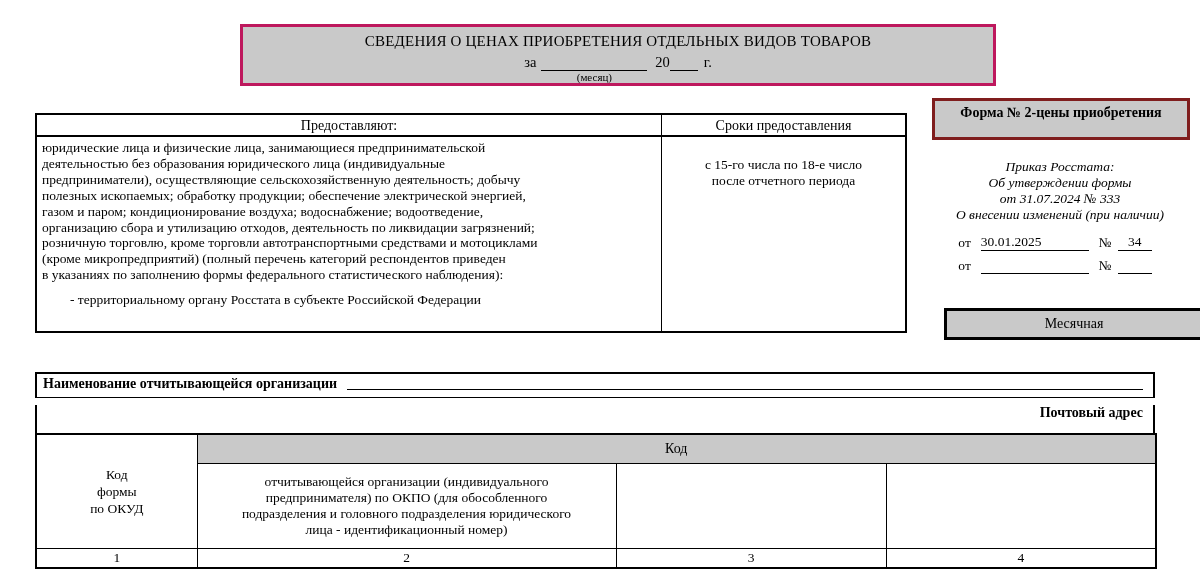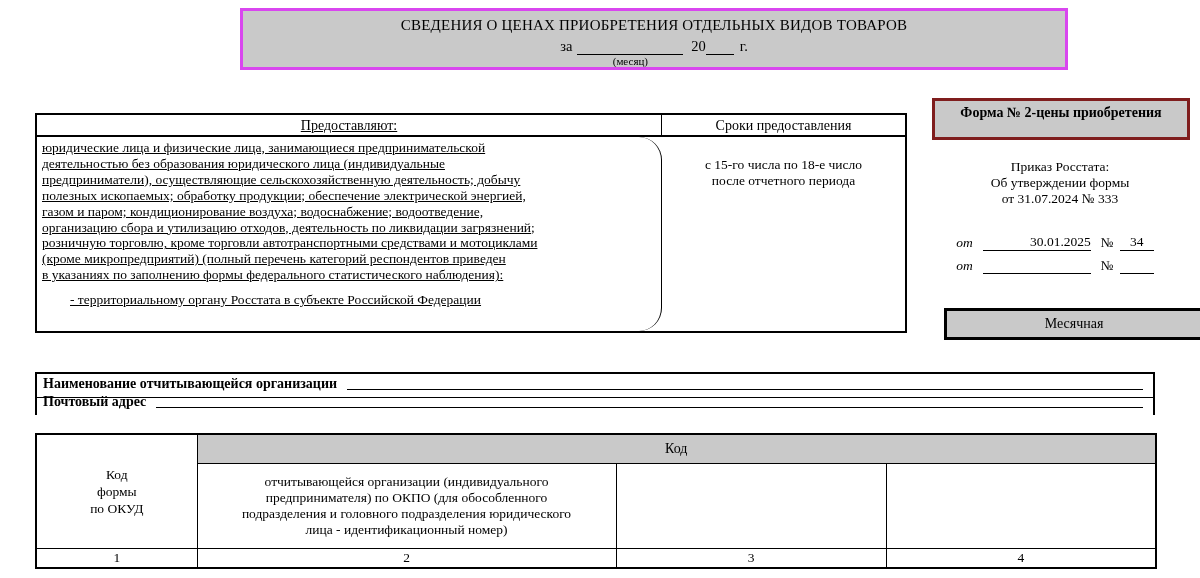--- a/index.html
+++ b/index.html
@@ -2,68 +2,68 @@
 <html><head>
 <meta charset="utf-8">
 <style>
   * { margin:0; padding:0; box-sizing:border-box; }
   html,body { width:1200px; height:578px; background:#ffffff; color:#000;
     font-family:"Liberation Serif","DejaVu Serif",serif; font-size:13.5px; }
   .abs { position:absolute; }
   .pre { white-space:pre-line; }
 
   
-  #title-box { left:240px; top:8px; width:828px; height:62px;
-    background:#c9c9c9; border:3px solid #d946ef; text-align:center; }
+  #title-box { left:240px; top:24px; width:756px; height:62px;
+    background:#c9c9c9; border:3px solid #be185d; text-align:center; }
   #title-box .t1 { margin-top:6px; font-size:15px; letter-spacing:.2px; }
   #title-box .t2 { margin-top:4px; font-size:14.5px; display:flex;
     justify-content:center; align-items:flex-end; }
   .blank { display:inline-block; border-bottom:1.5px solid #000; }
   #month-blank { width:106px; margin:0 8px 0 5px; position:relative; height:16px; }
   #year-blank { width:28px; height:16px; }
   #month-hint { position:absolute; top:16px; left:0; width:106px;
     text-align:center; font-size:11px; }
 
   
   #providers { left:35px; top:113px; width:872px; height:220px;
     border:2px solid #000; display:grid;
     grid-template-columns:625px 1fr; grid-template-rows:22px 1fr; }
   #providers .hdr { border-bottom:2px solid #000; text-align:center;
     font-size:14px; line-height:21px; }
-  .rborder { border-right:1.5px solid #000;text-decoration:underline; }
-  #providers-text-cell { padding:3px 20px 4px 5px; line-height:15.9px;border-radius:23px; }
+  .rborder { border-right:1.5px solid #000; }
+  #providers-text-cell { padding:3px 20px 4px 5px; line-height:15.9px; }
   #providers-footer { margin-top:9px; padding-left:28px; }
   #deadline-cell { text-align:center; padding-top:20px; line-height:16px; }
 
   
   #form-name-box { left:932px; top:98px; width:258px; height:42px;
     background:#c9c9c9; border:3px solid #7f1d1d; text-align:center;
     font-weight:bold; font-size:14px; line-height:23px; }
   #order-block { left:925px; top:159px; width:270px; text-align:center;
     line-height:16px; }
-  #order-block span { display:block; }
+  #order-block span { display:block;font-style:italic; }
   #amendments { left:942px; top:228px; width:226px; }
   .amend-row { display:flex; align-items:flex-end; height:23px;
     justify-content:center; }
-  .amend-row .lbl { margin-right:10px;font-style:italic; }
+  .amend-row .lbl { margin-right:10px; }
   .amend-row .date-ul { width:108px; border-bottom:1px solid #000;
-    text-align:right; height:17px; }
+    text-align:left; height:17px; }
   .amend-row .num-lbl { margin:0 6px 0 10px; }
   .amend-row .num-ul { width:34px; border-bottom:1px solid #000;
     text-align:center; height:17px;margin-top:38px; }
   #periodicity-box { left:944px; top:292px; width:260px; height:32px;
     background:#c9c9c9; border:3px solid #000; text-align:center;
     font-size:14px; line-height:26px;margin-top:16px; }
 
   
   .org-row { left:35px; width:1120px; display:flex; align-items:flex-end;
     padding:0 10px 5px 6px; border-left:2px solid #000; border-right:2px solid #000; }
   #org-name-row { top:372px; height:26px; border-top:2px solid #000;
     border-bottom:1px solid #000; }
-  #postal-row { top:383px; height:32px; }
+  #postal-row { top:405px; height:32px;flex-direction:column; }
   .org-row .lbl { font-weight:bold; font-size:14px; white-space:nowrap; }
   .fill-line { flex:1; border-bottom:1px solid #000; margin:0 0 2px 10px; height:2px; }
 
   
   #code-table { left:35px; top:433px; }
   #code-table table { border-collapse:collapse; width:1120px; table-layout:fixed; }
   #code-table td { border:1px solid #000; text-align:center; vertical-align:middle; }
   #code-table table { border:2px solid #000; }
   td.code-head { background:#c9c9c9; border:2px solid #000; height:29px;
     font-size:14px; }
@@ -106,20 +106,21 @@
   <div id="deadline-cell" class="pre">с 15-го числа по 18-е число
 после отчетного периода</div>
 </div>
 
 <div class="abs" id="form-name-box">Форма № 2-цены приобретения</div>
 
 <div class="abs" id="order-block">
   <span>Приказ Росстата:</span>
   <span>Об утверждении формы</span>
   <span>от 31.07.2024 № 333</span>
+  <span>О внесении изменений (при наличии)</span>
 </div>
 
 <div class="abs" id="amendments">
   <div class="amend-row">
     <span class="lbl">от</span>
     <span class="date-ul">30.01.2025</span>
     <span class="num-lbl">№</span>
     <span class="num-ul">34</span>
   </div>
   <div class="amend-row">

